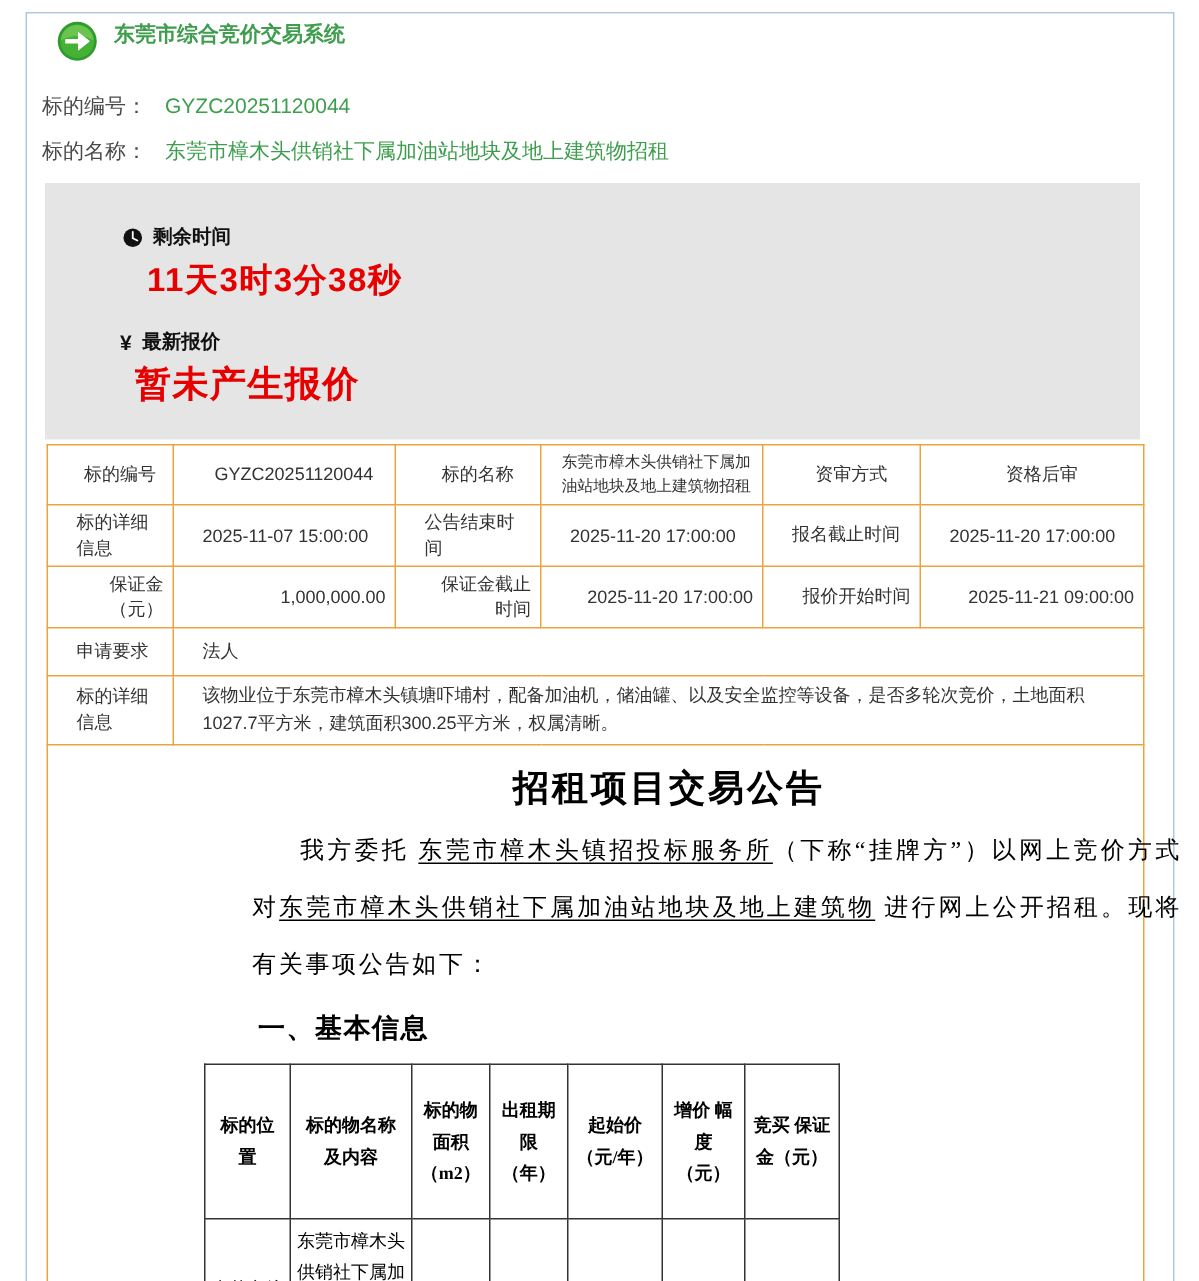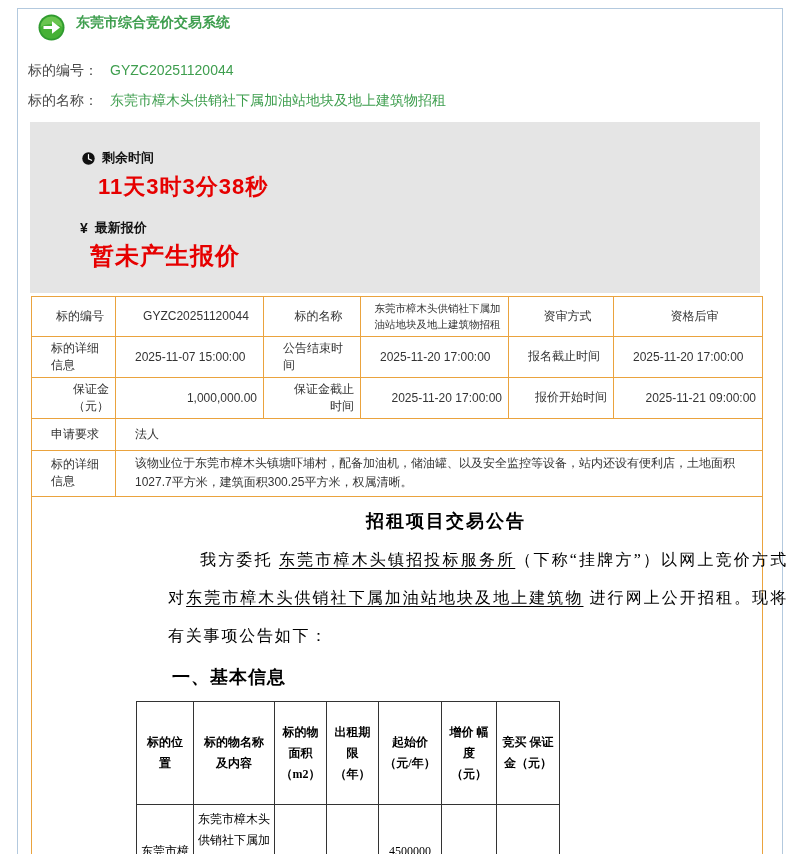--- a/index.html
+++ b/index.html
@@ -58,21 +58,21 @@
   .outer-table td.small { font-size:10.5px; line-height:1.55; padding-left:12px; }
   .outer-table td.detail { line-height:1.65; padding-left:19px; padding-right:8px; }
   
   .doc-cell { padding:0 !important; height:385px; vertical-align:top !important; }
   .doc {
     font-family:"Liberation Serif","DejaVu Serif",serif; color:#000;
     padding:12px 8px 0 104px; width:100%;
   }
   .doc-title {
     width:620px; text-align:center;
-    font-size:18px; font-weight:bold; letter-spacing:2px;
+    font-size:24px; font-weight:bold; letter-spacing:2px;
   }
   .doc-para {
     width:620px; margin-top:8px;
     font-size:16px; line-height:38px; letter-spacing:1.8px;
     text-align:justify; text-indent:2em;margin-left:32px;
   }
   .doc-para .u { text-decoration:underline; text-underline-offset:3px; }
   .doc-h2 {
     width:620px; margin-top:10px; padding-left:2em;
     font-size:18px; font-weight:bold; letter-spacing:1px;
@@ -159,21 +159,21 @@
       <td>2025-11-20 17:00:00</td>
       <td>报价开始时间</td>
       <td>2025-11-21 09:00:00</td>
     </tr>
     <tr>
       <td>申请要求</td>
       <td colspan="5">法人</td>
     </tr>
     <tr>
       <td>标的详细信息</td>
-      <td colspan="5" class="detail">该物业位于东莞市樟木头镇塘吓埔村，配备加油机，储油罐、以及安全监控等设备，站内还设有便利店，土地面积1027.7平方米，建筑面积300.25平方米，权属清晰。</td>
+      <td colspan="5" class="detail">该物业位于东莞市樟木头镇塘吓埔村，配备加油机，储油罐、以及安全监控等设备，是否多轮次竞价，土地面积1027.7平方米，建筑面积300.25平方米，权属清晰。</td>
     </tr>
     <tr>
       <td colspan="6" class="doc-cell">
         <div class="doc">
           <div class="doc-title">招租项目交易公告</div>
           <p class="doc-para"><span>我方委托 </span><span class="u">东莞市樟木头镇招投标服务所</span><span>（下称“挂牌方”）以网上竞价方式对</span><span class="u">东莞市樟木头供销社下属加油站地块及地上建筑物</span><span> 进行网上公开招租。现将有关事项公告如下：</span></p>
           <div class="doc-h2">一、基本信息</div>
           <table class="basic-table">
             <colgroup>
               <col style="width:57px">

